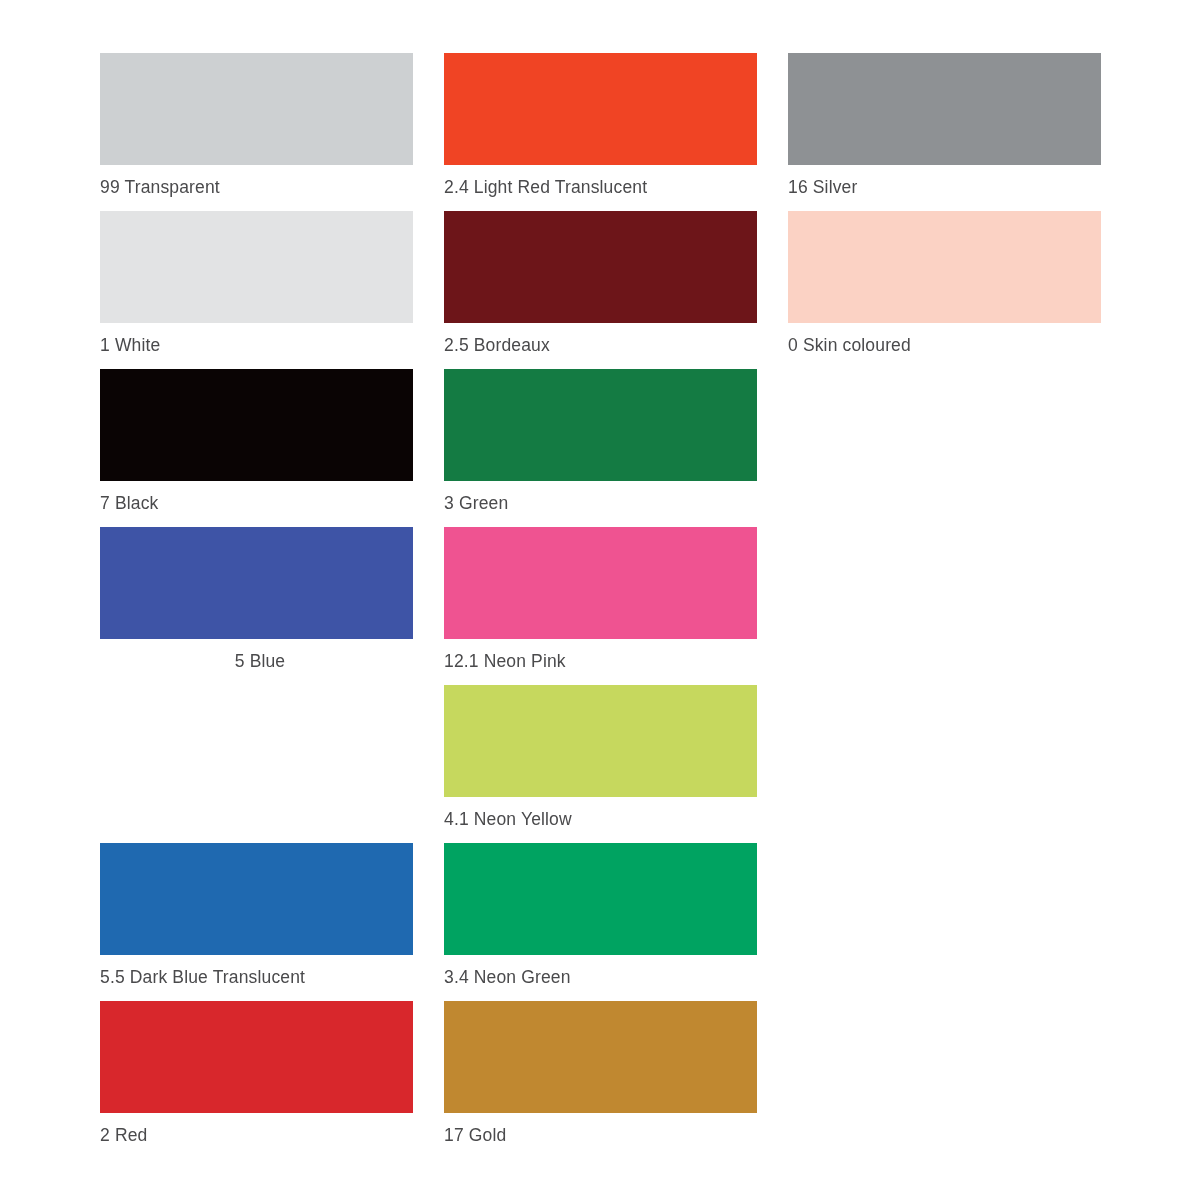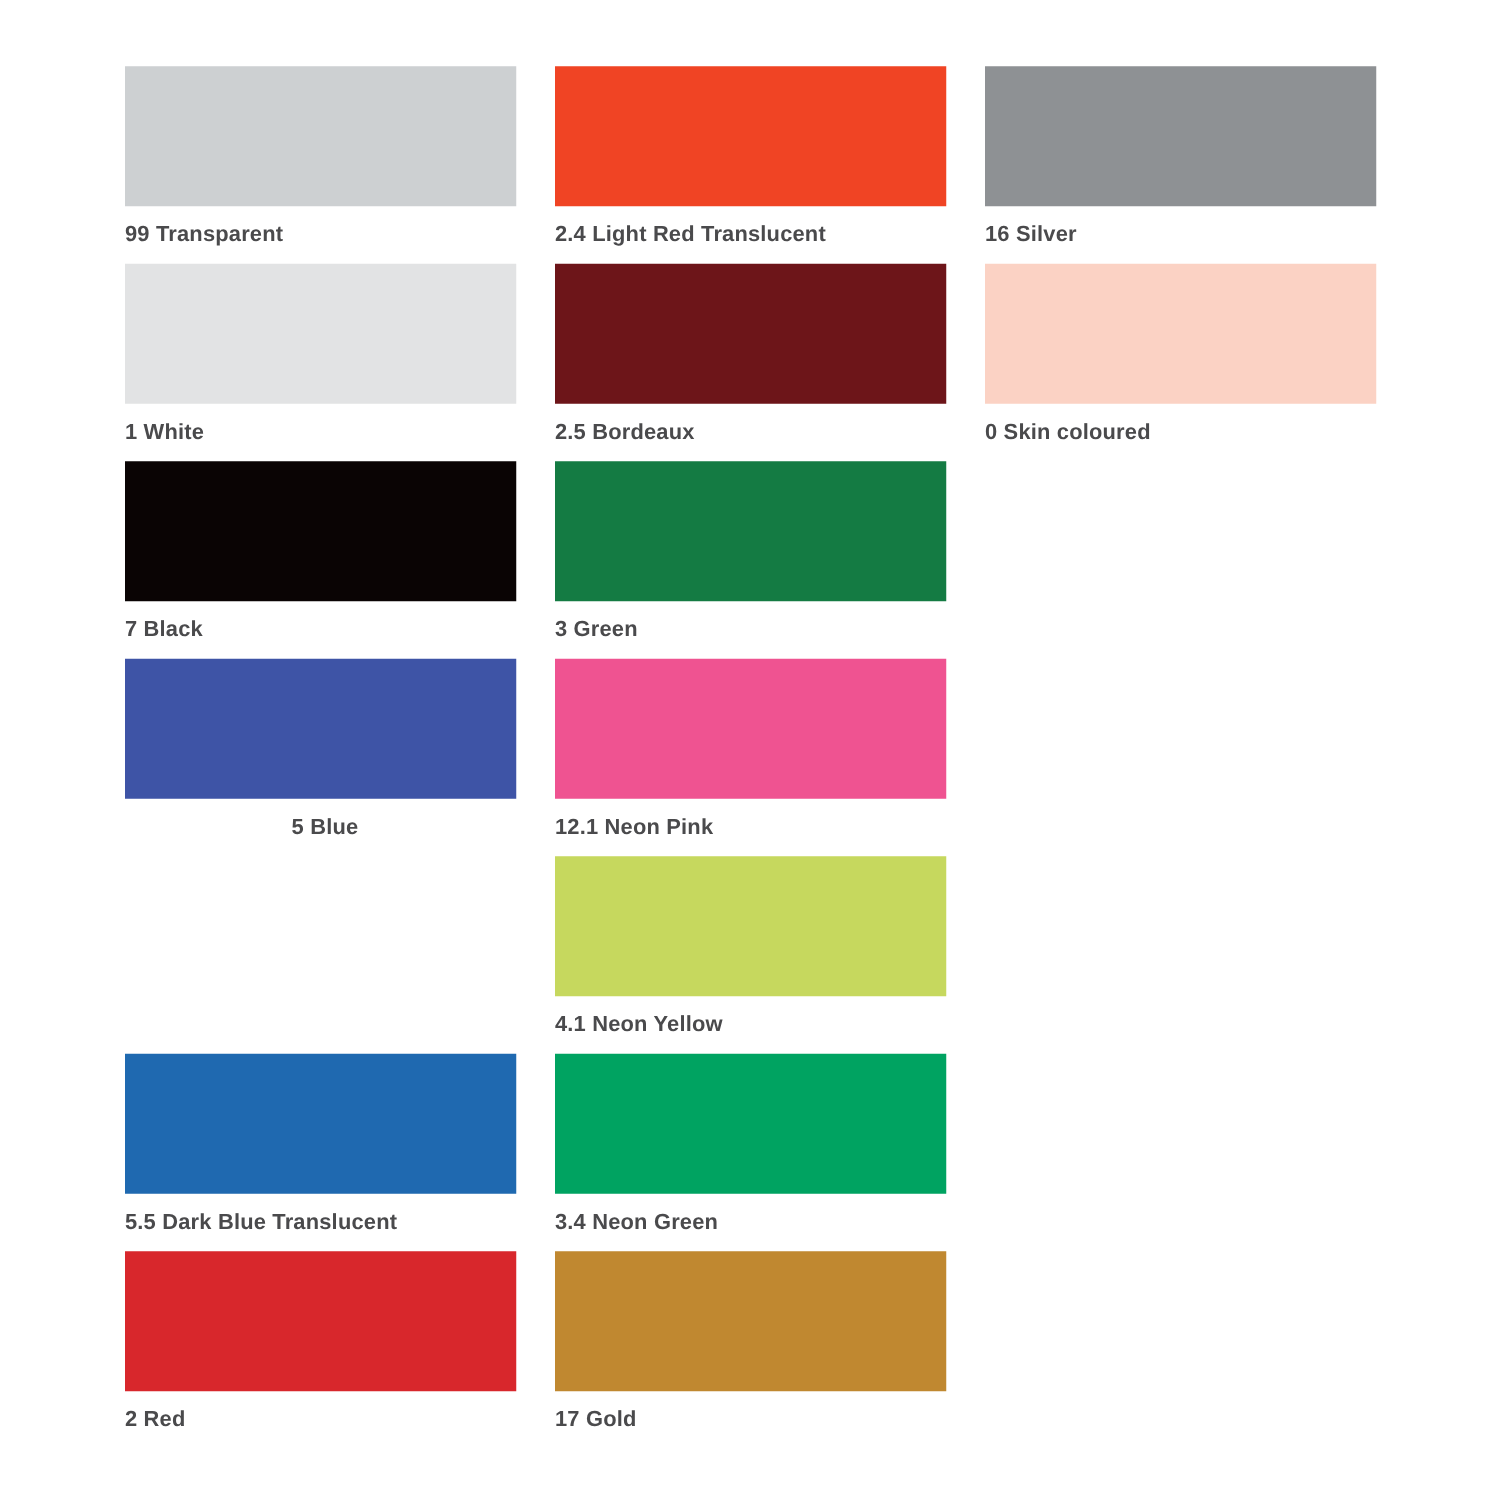--- a/index.html
+++ b/index.html
@@ -28,21 +28,20 @@
     top: 53px;
     width: 1008px;
     display: grid;
     grid-template-columns: 313px 31px 313px 31px 313px;
     grid-auto-rows: 158px;
   }
   .swatch-cell {
     grid-column: span 1;
     position: relative;
     width: 313px;
-    font-weight: bold;
   }
   .swatch-cell.col1 { grid-column: 1; }
   .swatch-cell.col2 { grid-column: 3; }
   .swatch-cell.col3 { grid-column: 5; }
   .swatch-cell.empty {
     visibility: hidden;
   }
   .swatch-chip {
     width: 313px;
     height: 112px;

